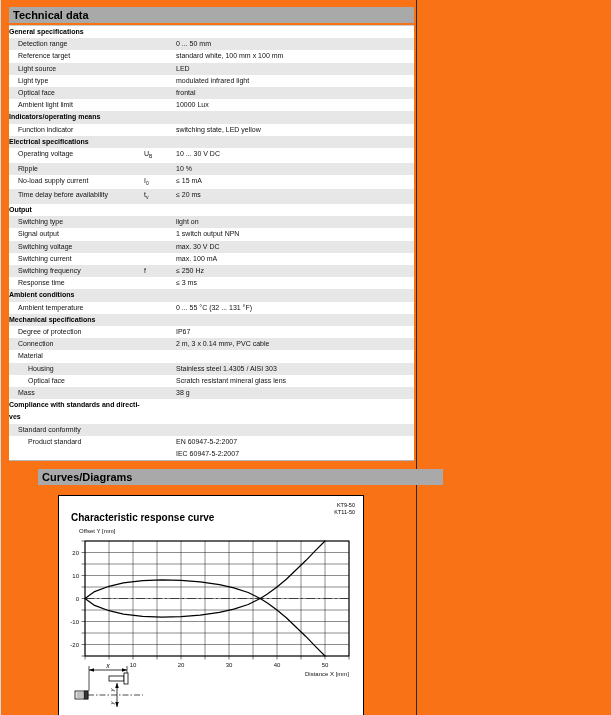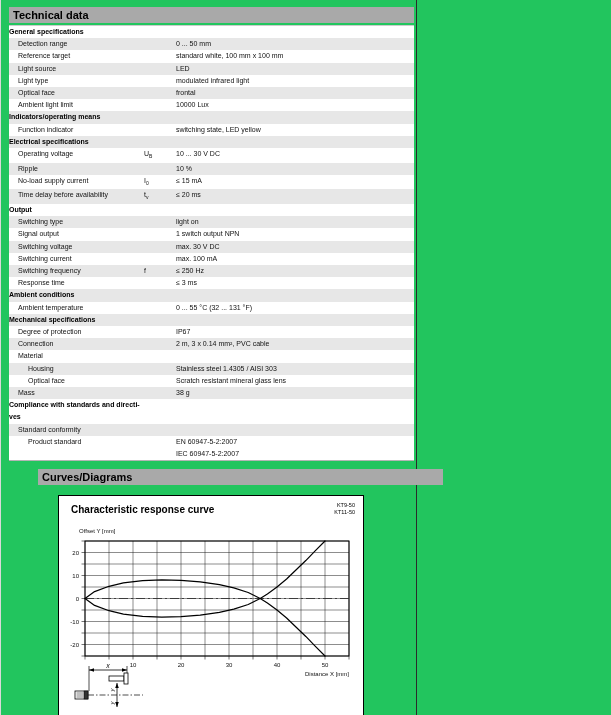--- a/index.html
+++ b/index.html
@@ -1,37 +1,37 @@
 <!DOCTYPE html>
 <html><head>
 <meta charset="utf-8">
 <style>
   html,body{margin:0;padding:0;background:#fff;}
-  .screen{position:relative;width:611px;height:715px;background:#22c55e;overflow:hidden;
+  .screen{position:relative;width:611px;height:715px;background:#f97316;overflow:hidden;
           font-family:"Liberation Sans", sans-serif;color:#111;border-left:1px solid #d9d9d9;box-sizing:border-box;}
   .vrule{position:absolute;left:415px;top:0;width:1px;height:715px;background:#2b2b2b;}
   .content{position:absolute;left:8px;top:7px;width:405px;}
   .bar{width:405px;height:16px;line-height:16px;background:#a9a9a9;color:#000;
        font-weight:bold;font-size:11px;padding-left:4px;box-sizing:border-box;}
   #spec-table{width:405px;margin-top:2px;border-top:1px solid #cccccc;border-bottom:1px solid #b5b5b5;}
   .trow{display:flex;align-items:flex-start;font-size:7px;}
   .trow.g{background:#e7e7e7;}
   .trow.w{background:#ffffff;}
   .trow .line{line-height:12.2px;white-space:nowrap;}
   .slabel{font-weight:bold;color:#000;}
   .lbl{width:135px;box-sizing:border-box;flex:0 0 135px;}
   .ind1{padding-left:9px;}
   .ind2{padding-left:19px;}
   .sym{width:32px;flex:0 0 32px;}
   .sym sub{font-size:5px;}
   .val{flex:1;}
   .bar.curves{margin-top:8px;margin-left:29px;}
   .chart-panel{position:relative;margin:10px 0 0 49px;width:304px;height:222px;
                border:1px solid #000;background:#fff;box-sizing:content-box;}
-  .chart-title{position:absolute;left:12px;top:8px;font-size:10px;font-weight:bold;color:#000;}
+  .chart-title{position:absolute;left:12px;top:16px;font-size:10px;font-weight:bold;color:#000;}
   .chart-models{position:absolute;right:8px;top:6px;text-align:right;font-size:5.5px;line-height:6.5px;color:#000;}
   .chart-panel svg{position:absolute;left:0;top:0;}
   svg text{font-family:"Liberation Sans", sans-serif;fill:#111;}
 </style>
 </head>
 <body>
 
 <div class="screen">
   <div class="vrule"></div>
 

